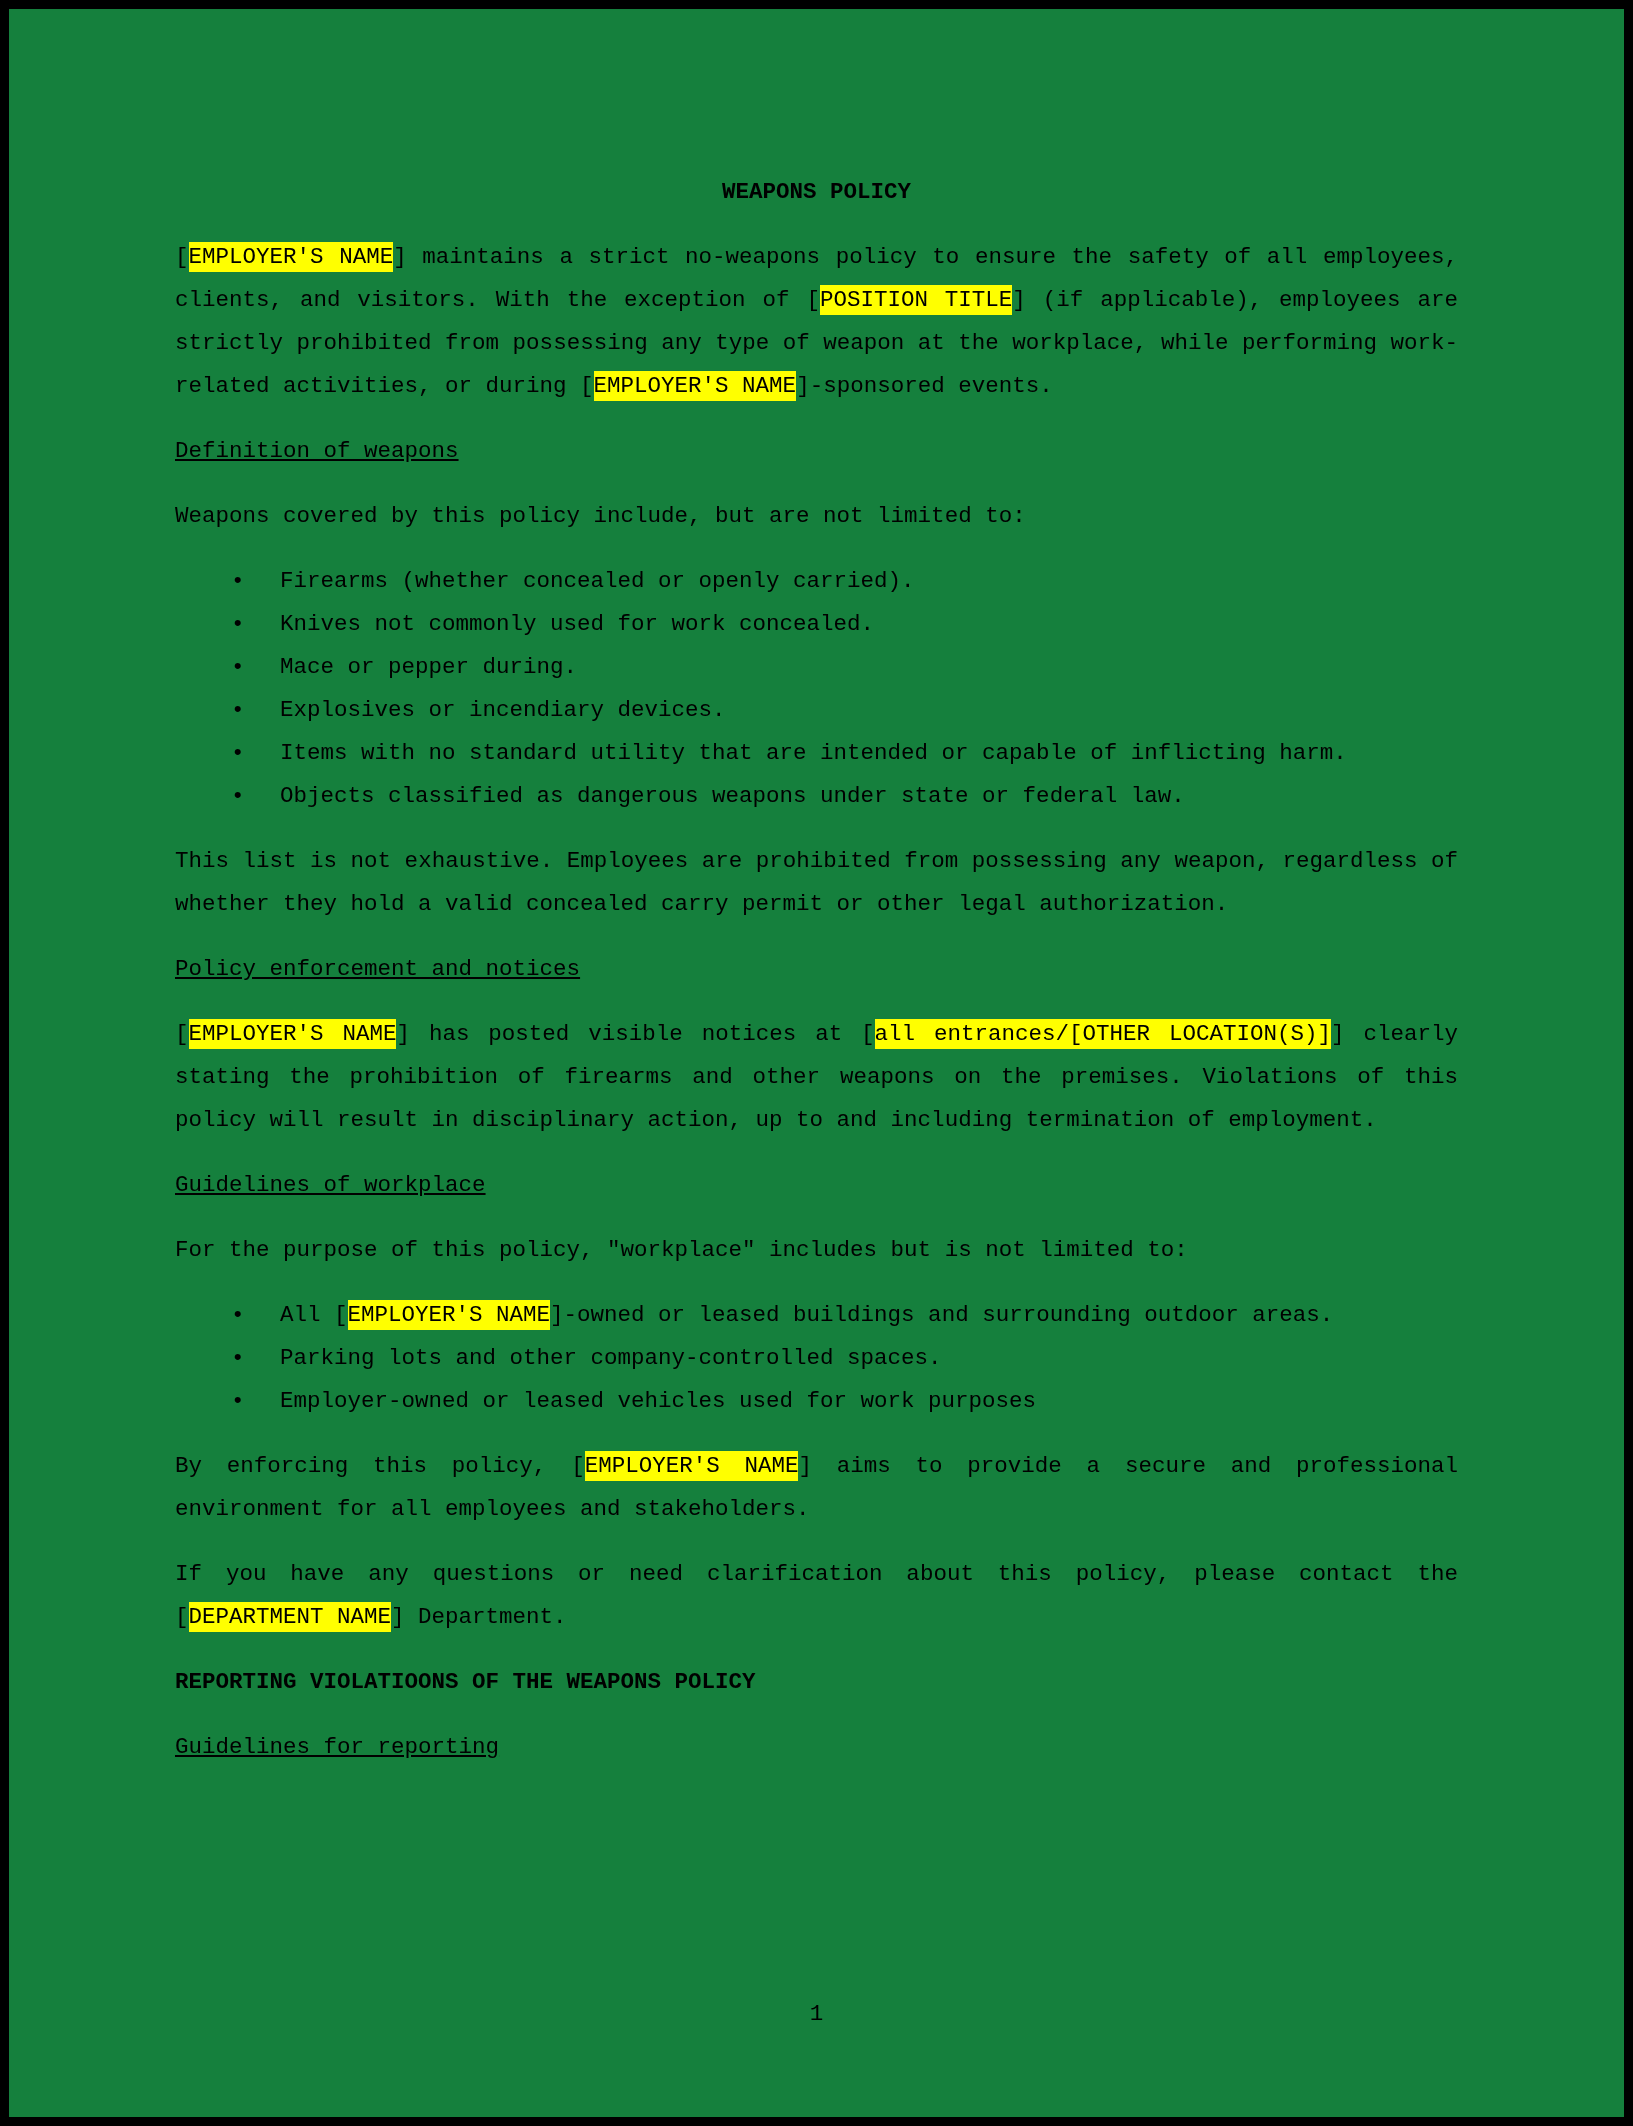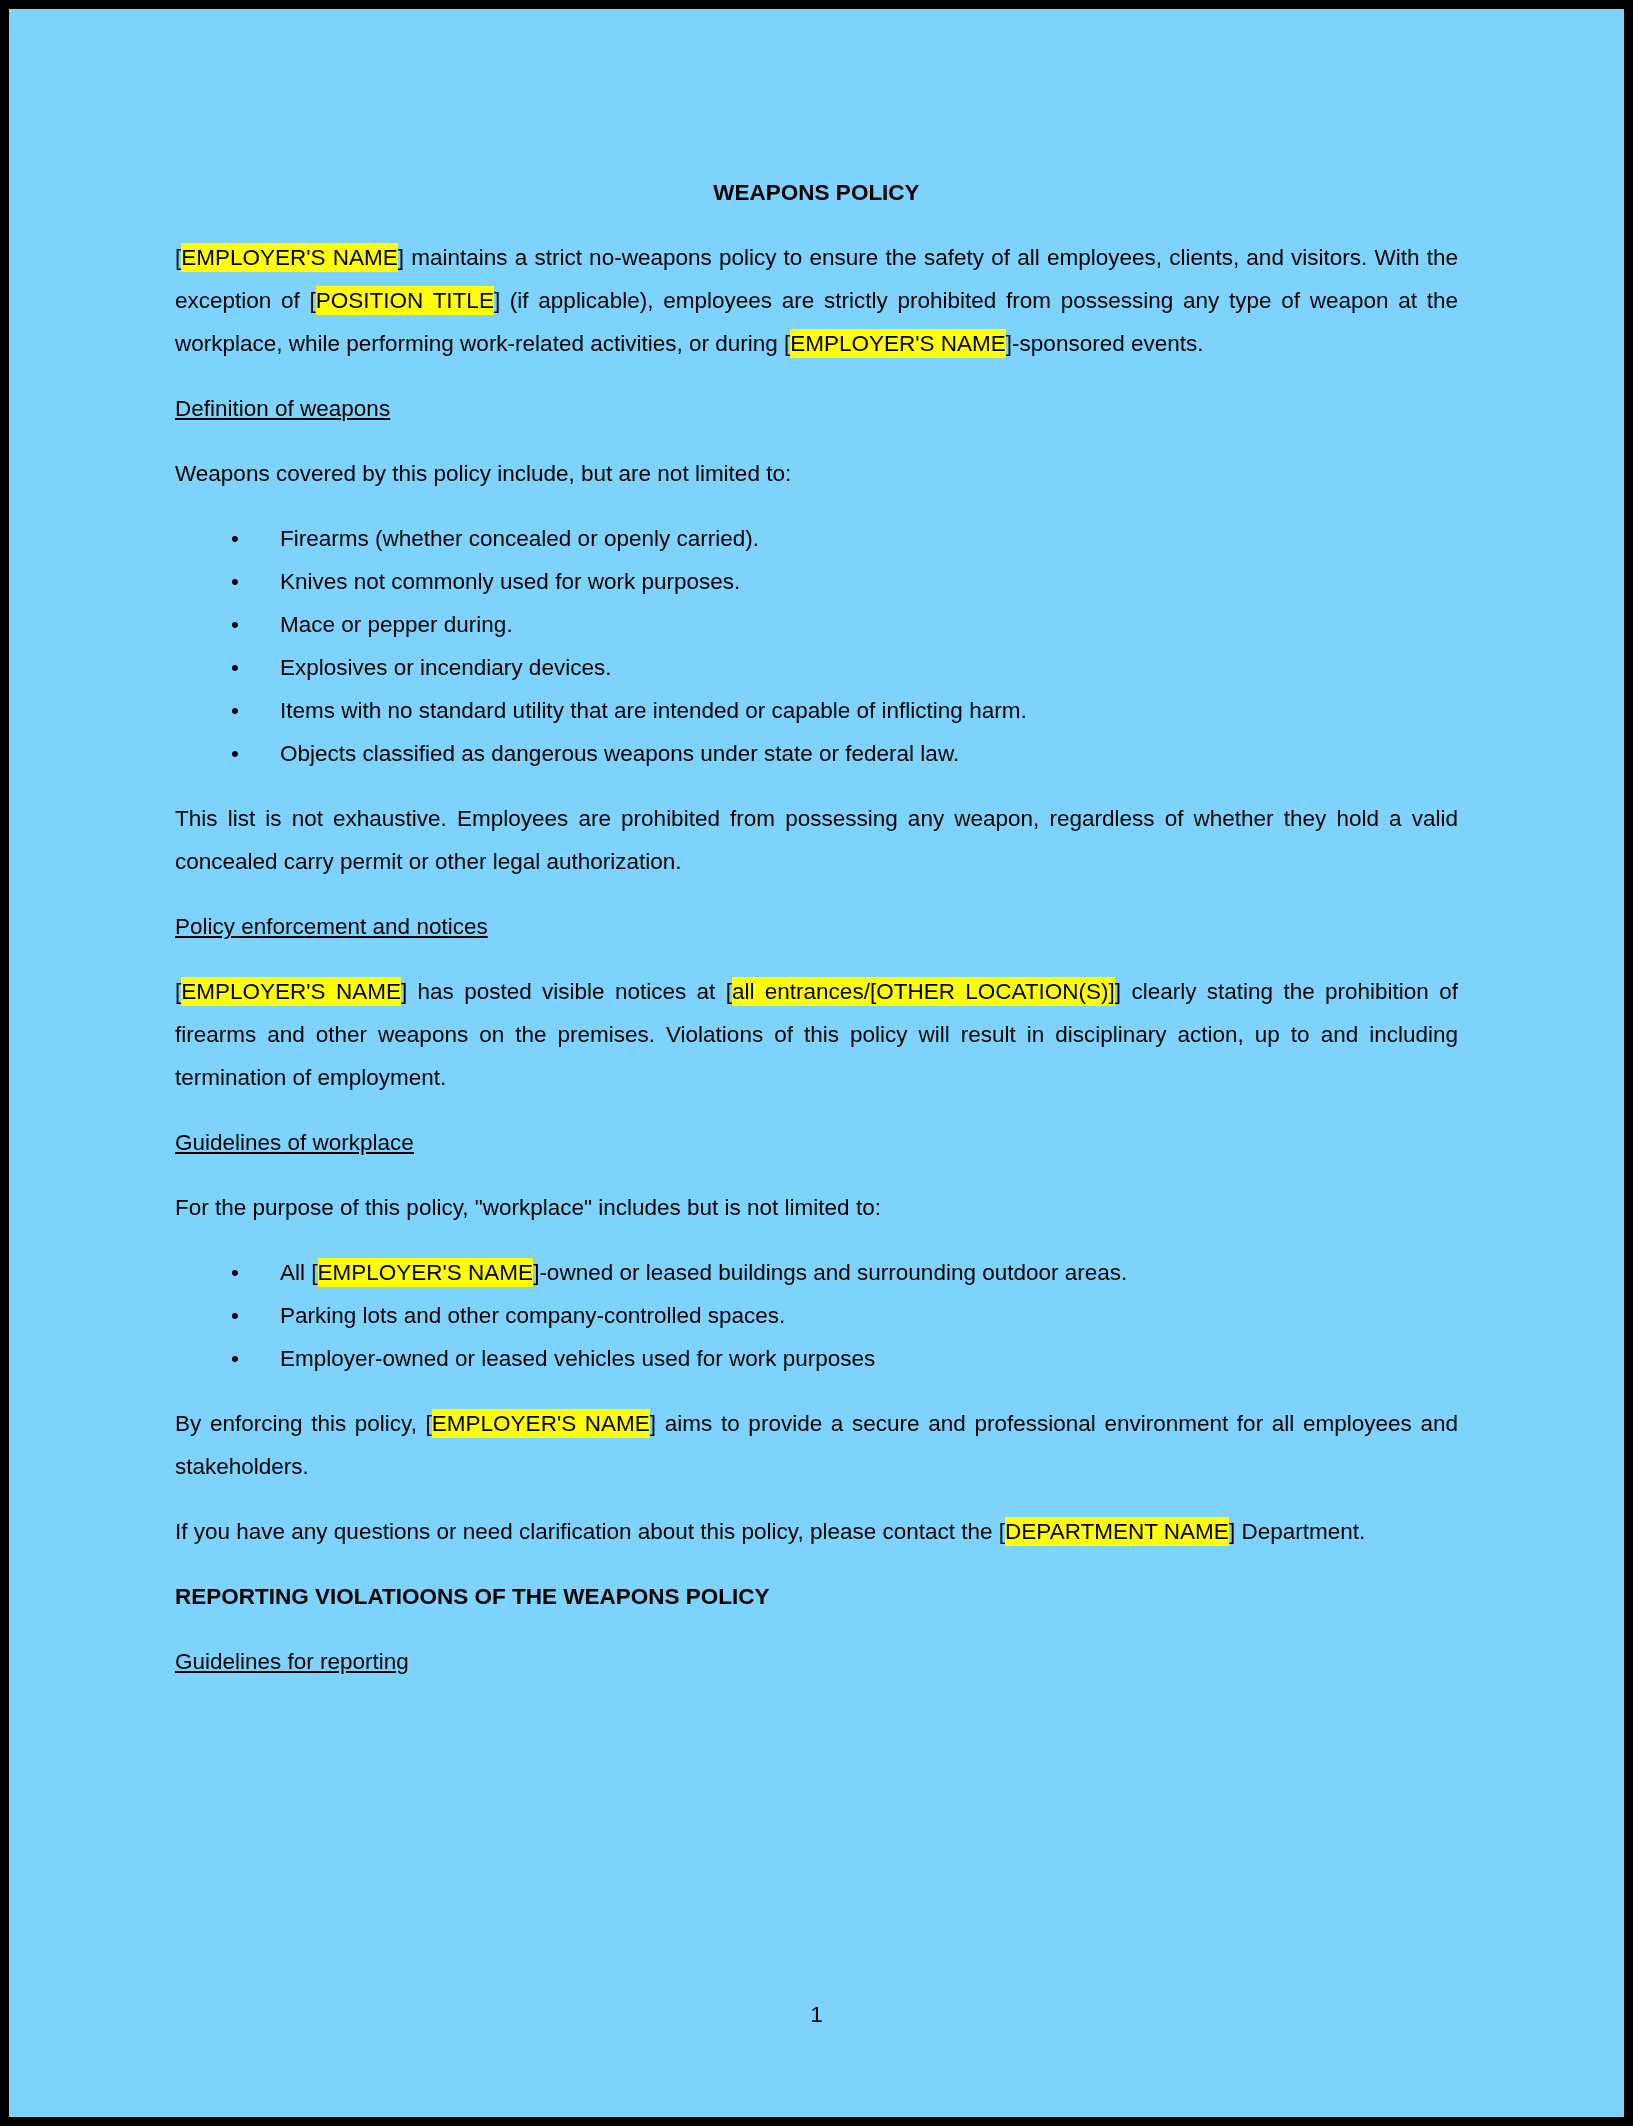--- a/index.html
+++ b/index.html
@@ -5,24 +5,24 @@
   html, body {
     margin: 0;
     padding: 0;
     background: #ffffff;
   }
   .page {
     position: relative;
     width: 1633px;
     height: 2126px;
     box-sizing: border-box;
-    background: #7dd3fc;
+    background: #15803d;
     border: 9px solid #000000;
     padding: 162px 166px 0 166px;
-    font-family: Liberation Sans, sans-serif;
+    font-family: Liberation Mono, monospace;
     font-size: 22.5px;
     line-height: 43px;
     color: #000000;
   }
   .doc-title {
     text-align: center;
     font-weight: bold;
     margin: 0 0 22px 0;
   }
   .h-bold {
@@ -81,21 +81,21 @@
 
 
   <p class="body-par"><span>[</span><mark>EMPLOYER'S NAME</mark><span>] maintains a strict no-weapons policy to ensure the safety of all employees, clients, and visitors. With the exception of [</span><mark>POSITION TITLE</mark><span>] (if applicable), employees are strictly prohibited from possessing any type of weapon at the workplace, while performing work-related activities, or during [</span><mark>EMPLOYER'S NAME</mark><span>]-sponsored events.</span></p>
 
   <div class="sub-underline">Definition of weapons</div>
 
   <p class="body-par-left"><span>Weapons covered by this policy include, but are not limited to:</span></p>
 
   <ul class="doc-list">
     <li><span>Firearms (whether concealed or openly carried).</span></li>
-    <li><span>Knives not commonly used for work purposes.</span></li>
+    <li><span>Knives not commonly used for work concealed.</span></li>
     <li><span>Mace or pepper during.</span></li>
     <li><span>Explosives or incendiary devices.</span></li>
     <li><span>Items with no standard utility that are intended or capable of inflicting harm.</span></li>
     <li><span>Objects classified as dangerous weapons under state or federal law.</span></li>
   </ul>
 
   <p class="body-par"><span>This list is not exhaustive. Employees are prohibited from possessing any weapon, regardless of whether they hold a valid concealed carry permit or other legal authorization.</span></p>
 
   <div class="sub-underline">Policy enforcement and notices</div>
 

